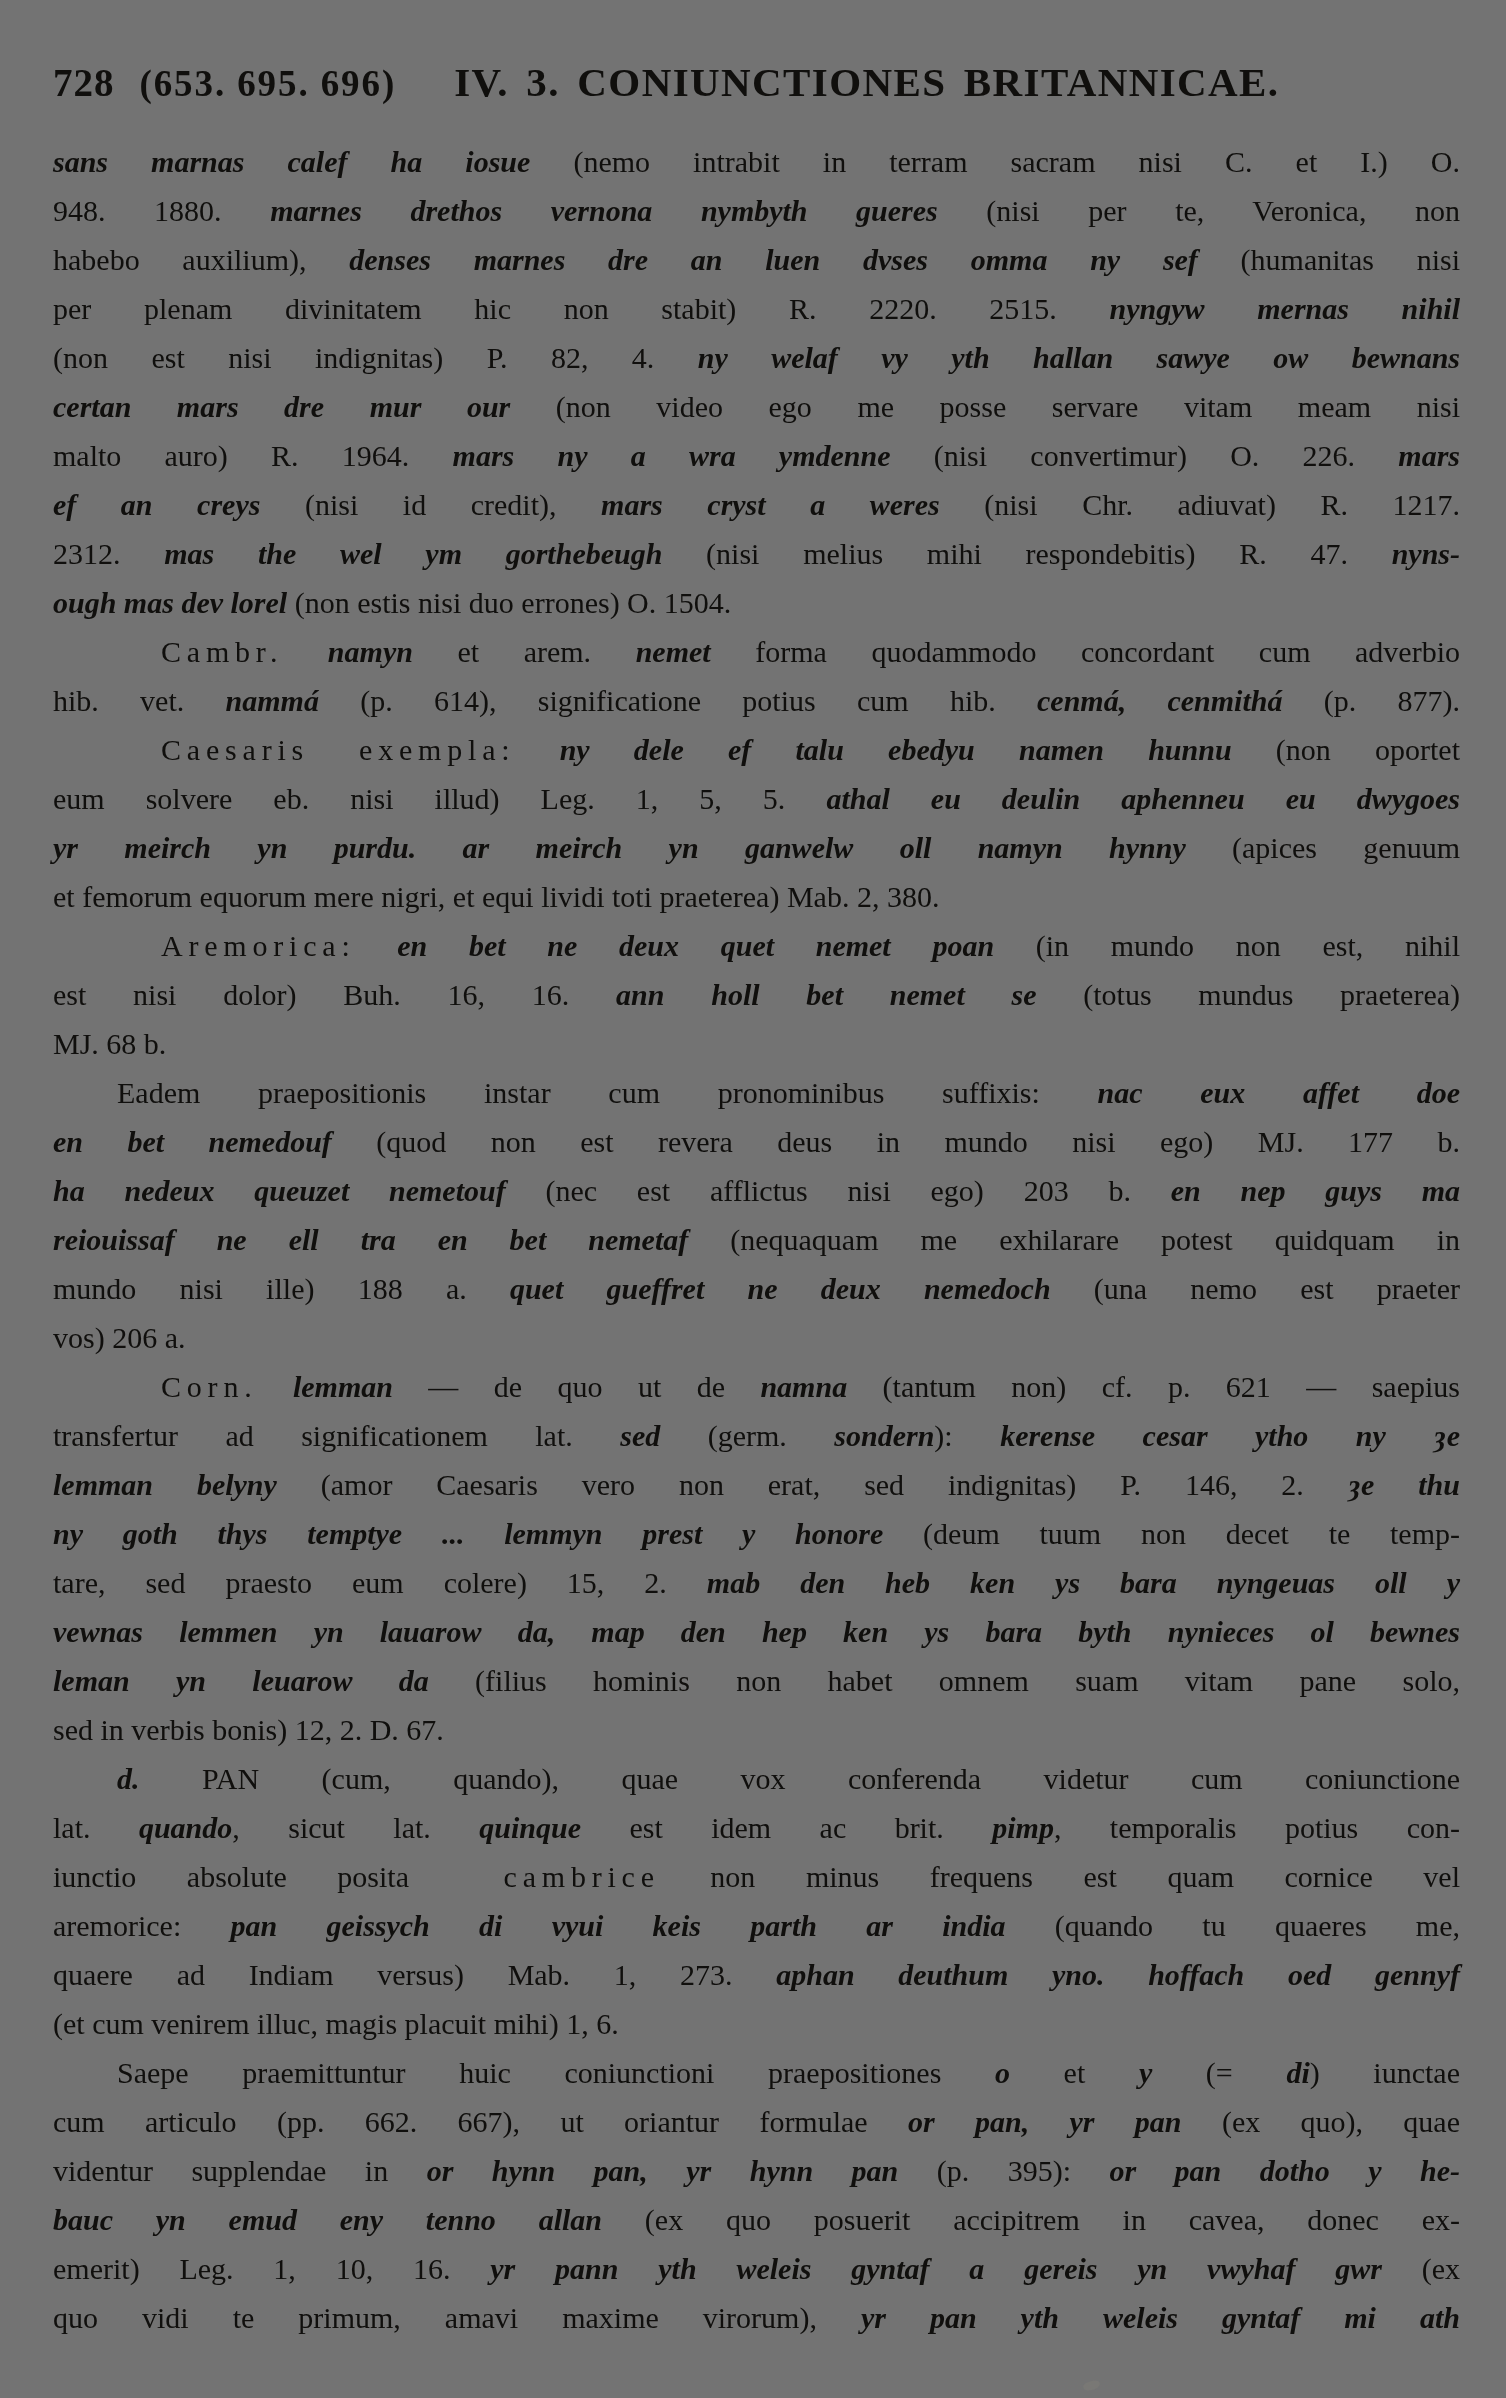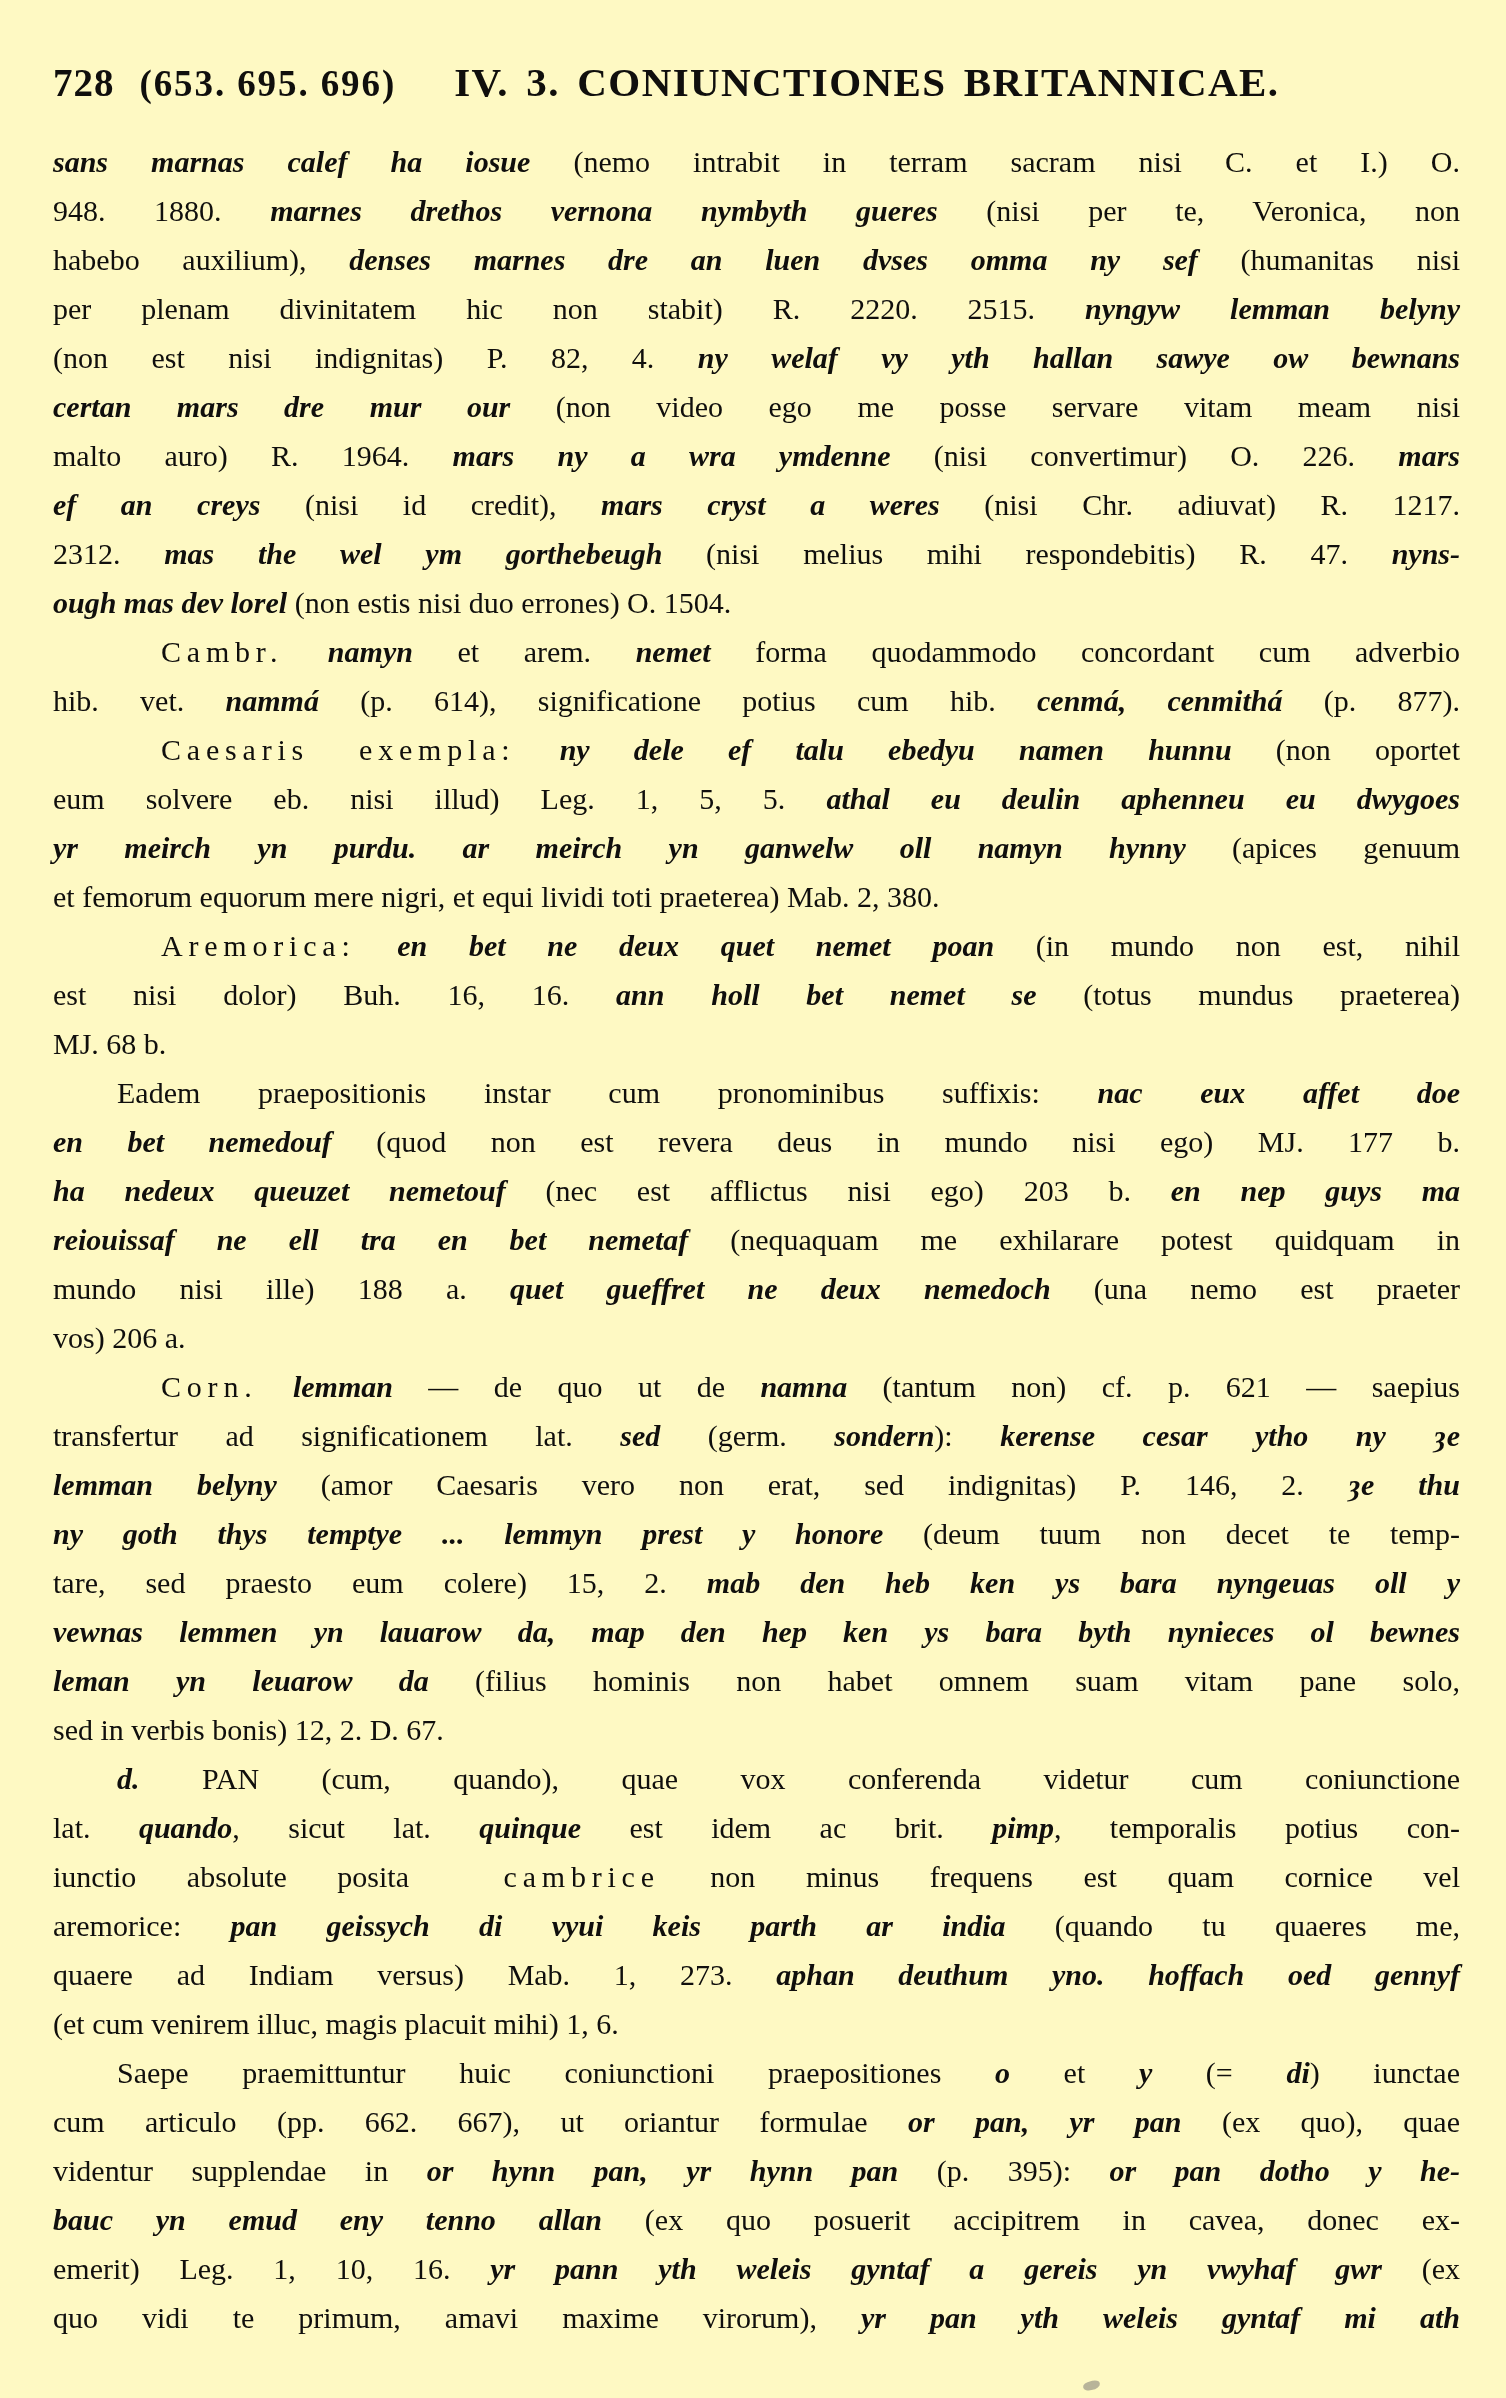--- a/index.html
+++ b/index.html
@@ -1,19 +1,19 @@
 <!DOCTYPE html>
 <html><head>
 <meta charset="utf-8">
 <style>
   html,body{margin:0;padding:0;background:#e8e8e6;}
   .page{
     position:relative;
     width:1506px;height:2398px;
-    background:#fef9c3;
+    background:#737373;
     color:#100f0d;
     font-family:"Liberation Serif","DejaVu Serif",serif;
     overflow:hidden;
   }
   .header{
     position:absolute;top:58px;left:53px;right:46px;height:52px;
     display:flex;align-items:baseline;
   }
   .pagenum{font-size:39px;font-weight:700;letter-spacing:1px;}
   .refs{font-size:37px;font-weight:700;margin-left:25px;letter-spacing:1.9px;}
@@ -46,21 +46,21 @@
   <div class="header">
     <span class="pagenum">728</span>
     <span class="refs">(653. 695. 696)</span>
     <span class="runtitle">IV. 3. CONIUNCTIONES BRITANNICAE.</span>
   </div>
 
   <div class="text">
       <div class="line"><span class="it">sans marnas calef ha iosue </span><span>(nemo intrabit in terram sacram nisi C. et I.) O.</span></div>
       <div class="line"><span>948. 1880. </span><span class="it">marnes drethos vernona nymbyth gueres </span><span>(nisi per te, Veronica, non</span></div>
       <div class="line"><span>habebo auxilium), </span><span class="it">denses marnes dre an luen dvses omma ny sef </span><span>(humanitas nisi</span></div>
-      <div class="line"><span>per plenam divinitatem hic non stabit) R. 2220. 2515. </span><span class="it">nyngyw lemman belyny</span></div>
+      <div class="line"><span>per plenam divinitatem hic non stabit) R. 2220. 2515. </span><span class="it">nyngyw mernas nihil</span></div>
       <div class="line"><span>(non est nisi indignitas) P. 82, 4. </span><span class="it">ny welaf vy yth hallan sawye ow bewnans</span></div>
       <div class="line"><span class="it">certan mars dre mur our </span><span>(non video ego me posse servare vitam meam nisi</span></div>
       <div class="line"><span>malto auro) R. 1964. </span><span class="it">mars ny a wra ymdenne </span><span>(nisi convertimur) O. 226. </span><span class="it">mars</span></div>
       <div class="line"><span class="it">ef an creys </span><span>(nisi id credit), </span><span class="it">mars cryst a weres </span><span>(nisi Chr. adiuvat) R. 1217.</span></div>
       <div class="line"><span>2312. </span><span class="it">mas the wel ym gorthebeugh </span><span>(nisi melius mihi respondebitis) R. 47. </span><span class="it">nyns-</span></div>
       <div class="line last"><span class="it">ough mas dev lorel </span><span>(non estis nisi duo errones) O. 1504.</span></div>
       <div class="line indent"><span class="sp">Cambr.</span><span> </span><span class="it">namyn</span><span> et arem. </span><span class="it">nemet</span><span> forma quodammodo concordant cum adverbio</span></div>
       <div class="line"><span>hib. vet. </span><span class="it">nammá</span><span> (p. 614), significatione potius cum hib. </span><span class="it">cenmá, cenmithá</span><span> (p. 877).</span></div>
       <div class="line indent"><span class="sp">Caesaris exempla:</span><span> </span><span class="it">ny dele ef talu ebedyu namen hunnu </span><span>(non oportet</span></div>
       <div class="line"><span>eum solvere eb. nisi illud) Leg. 1, 5, 5. </span><span class="it">athal eu deulin aphenneu eu dwygoes</span></div>

